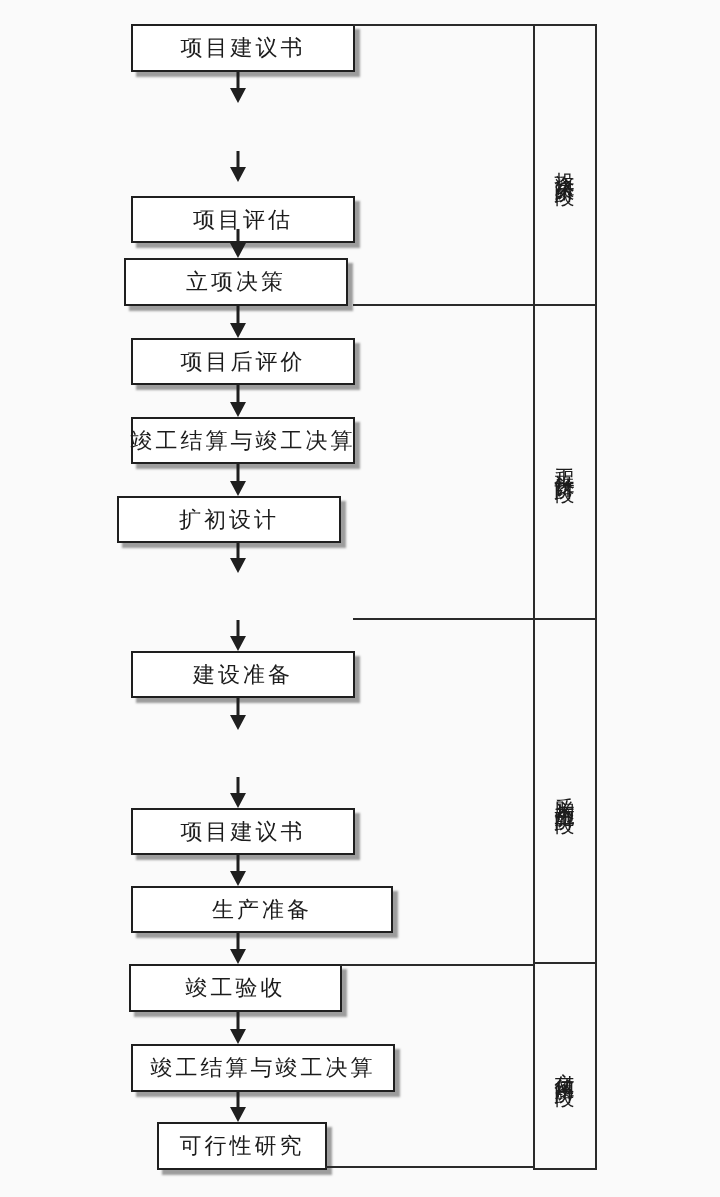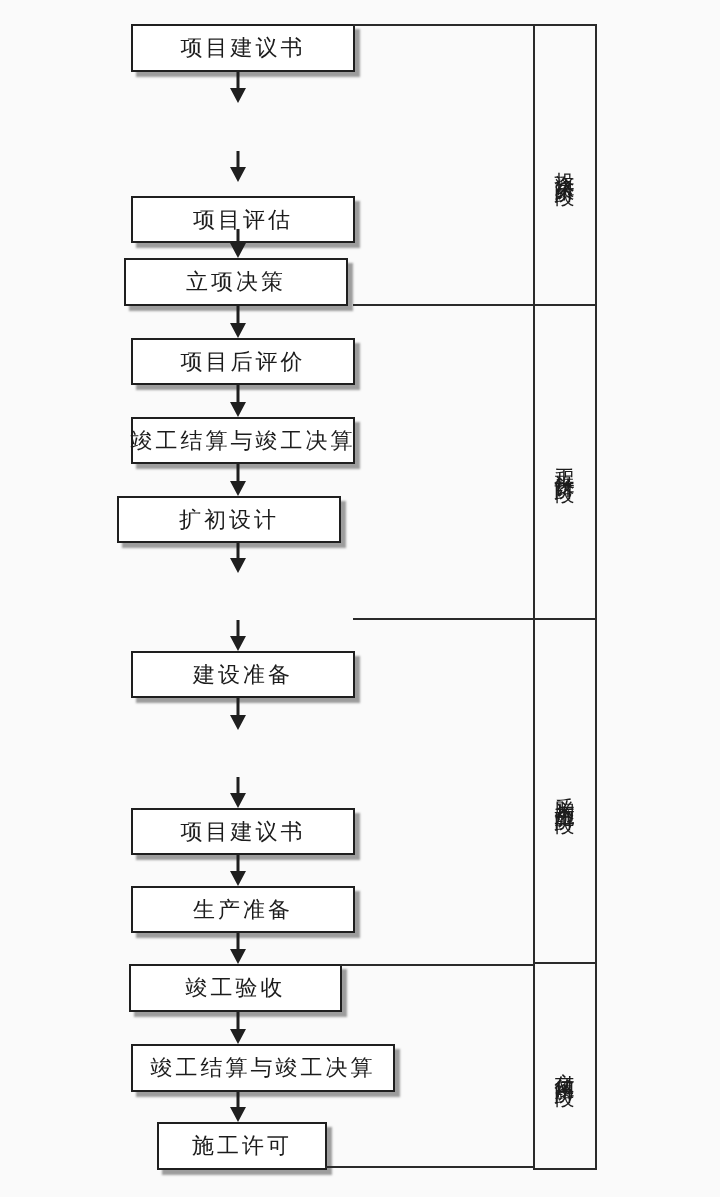--- a/index.html
+++ b/index.html
@@ -63,32 +63,32 @@
   <div class="box" style="left:117px;top:496px;width:224px;height:47px">
     <span>扩初设计</span>
   </div>
 
   <div class="box" style="left:131px;top:651px;width:224px;height:47px">
     <span>建设准备</span>
   </div>
   <div class="box" style="left:131px;top:808px;width:224px;height:47px">
     <span>项目建议书</span>
   </div>
-  <div class="box" style="left:131px;top:886px;width:224px;height:47px">
+  <div class="box" style="left:131px;top:886px;width:262px;height:47px">
     <span>生产准备</span>
   </div>
 
   <div class="box" style="left:129px;top:964px;width:213px;height:48px">
     <span>竣工验收</span>
   </div>
   <div class="box" style="left:131px;top:1044px;width:264px;height:48px">
     <span>竣工结算与竣工决算</span>
   </div>
   <div class="box" style="left:157px;top:1122px;width:170px;height:48px">
-    <span>施工许可</span>
+    <span>可行性研究</span>
   </div>
 
   <div class="arrow" style="left:230px;top:72px;height:31px">
       <i class="shaft"></i>
       <i class="head"></i>
     </div>
   <div class="arrow" style="left:230px;top:151px;height:31px">
       <i class="shaft"></i>
       <i class="head"></i>
     </div>

